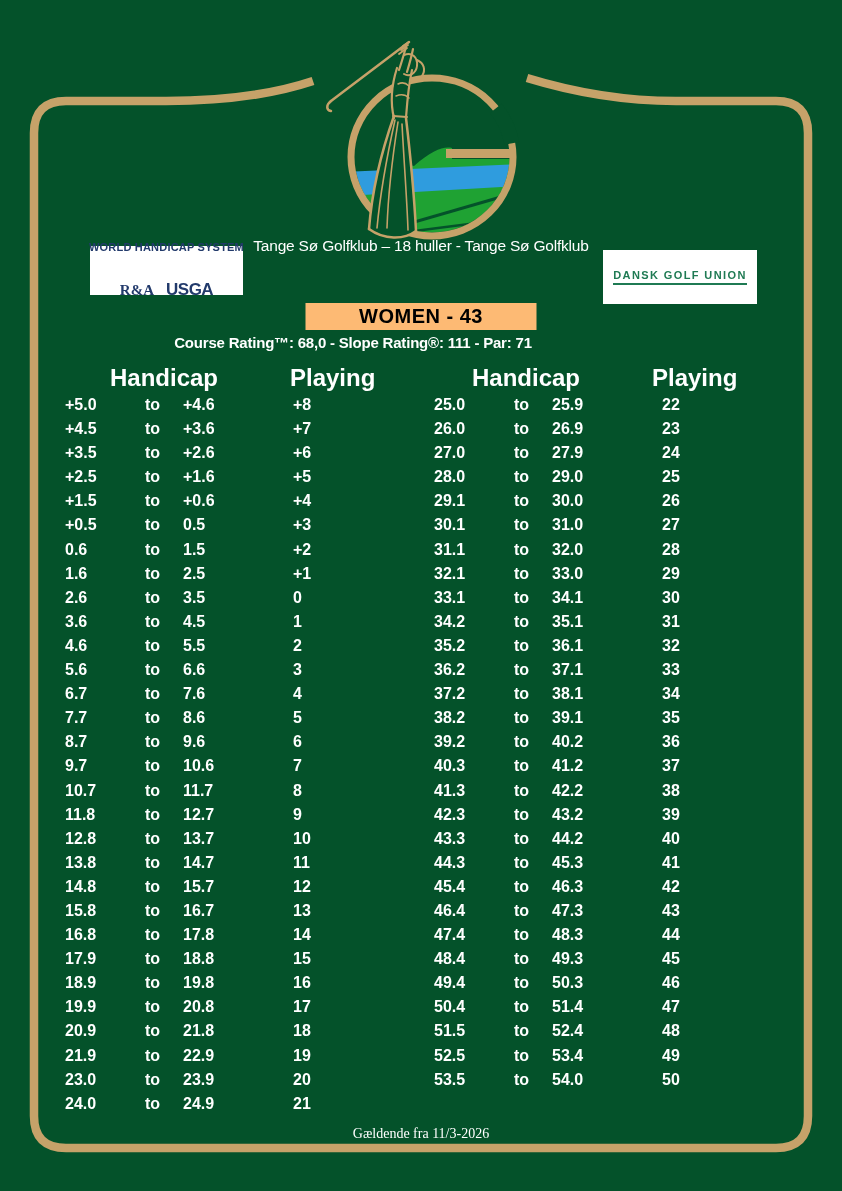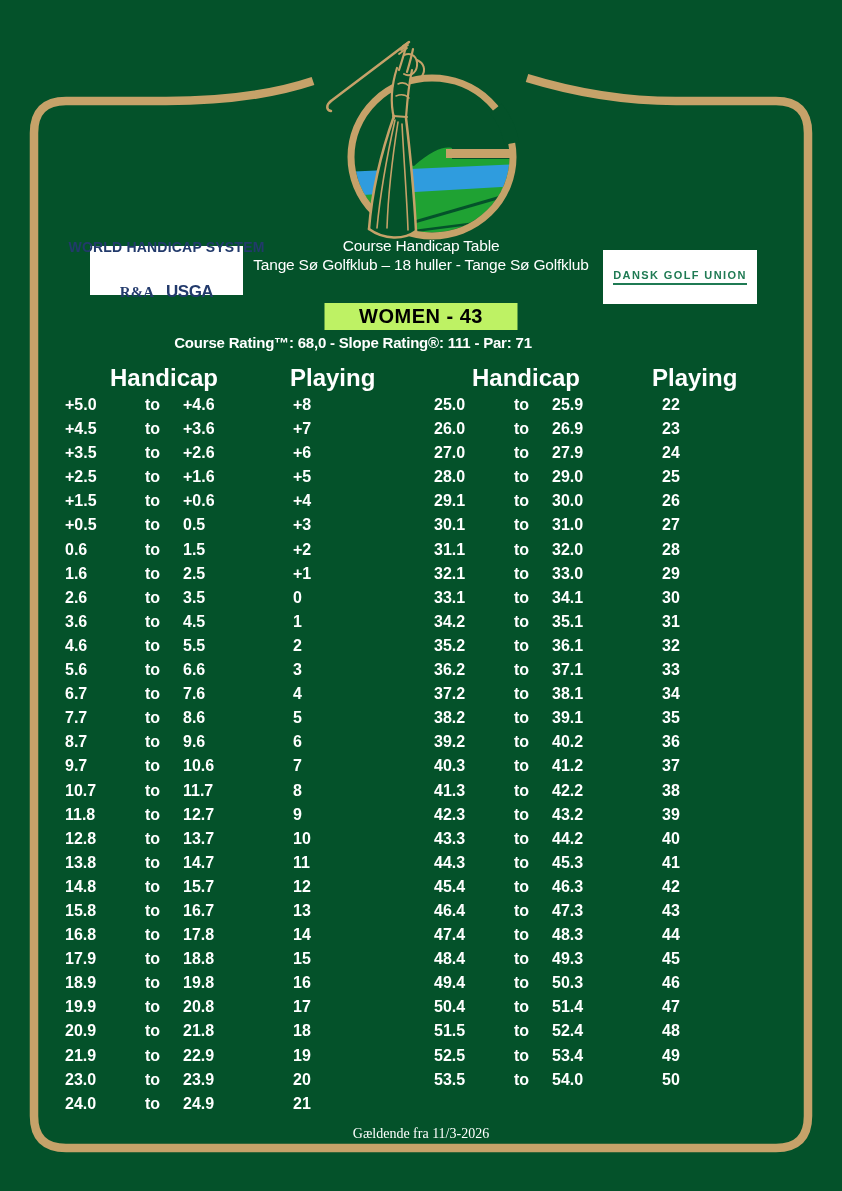--- a/index.html
+++ b/index.html
@@ -8,36 +8,36 @@
     background:#04522A;
     font-family:"Liberation Sans", sans-serif;
     -webkit-font-smoothing:antialiased;
   }
   .deco{position:absolute;left:0;top:0;z-index:1;pointer-events:none;}
   .layer{position:absolute;z-index:2;}
 
   
   .whs-box{left:90px;top:246px;width:153px;height:49px;background:#fff;
     display:flex;flex-direction:column;align-items:center;justify-content:center;}
-  .whs-title{color:#223A6B;font-weight:bold;font-size:14px;letter-spacing:.2px;white-space:nowrap;}
+  .whs-title{color:#223A6B;font-weight:bold;font-size:11px;letter-spacing:.2px;white-space:nowrap;}
   .whs-rule{width:122px;height:2px;background:#2E9B77;margin:2px 0 3px 0;}
   .whs-orgs{display:flex;align-items:baseline;gap:12px;}
   .ra-logo{color:#223A6B;font-family:"Liberation Serif",serif;font-weight:bold;font-size:15px;margin-top:24px;}
   .usga-logo{color:#223A6B;font-weight:bold;font-size:17px;letter-spacing:-.5px;}
 
   .dgu-box{left:603px;top:250px;width:154px;height:54px;background:#fff;
     display:flex;flex-direction:column;align-items:center;justify-content:center;}
   .dgu-label{color:#1F7A53;font-size:11px;font-weight:bold;letter-spacing:1.4px;white-space:nowrap;}
   .dgu-rule{width:134px;height:1.5px;background:#1F7A53;margin-top:2px;}
 
   
   .center-head{left:0;top:236px;width:842px;text-align:center;color:#fff;
     font-size:15.5px;line-height:19.3px;letter-spacing:-.2px;font-weight:400;}
 
-  .women-box{left:50%;top:303px;width:193px;height:27px;background:#bef264;transform:translateX(-50%);
+  .women-box{left:50%;top:303px;width:231px;height:27px;background:#fdba74;transform:translateX(-50%);
     display:flex;align-items:center;justify-content:center;}
   .women-label{color:#000;font-weight:bold;font-size:20px;letter-spacing:.5px;}
 
   .ratings{left:0;top:334px;width:706px;text-align:center;color:#fff;font-weight:bold;font-size:15px;letter-spacing:-.2px;}
 
   
   .thead{color:#fff;font-weight:bold;font-size:24px;top:364px;white-space:nowrap;}
   .tblock{top:393px;color:#ffffff;font-weight:bold;font-size:16px;}
   .trow{display:grid;grid-template-columns:80px 38px 110px auto;height:24.1px;line-height:24.1px;white-space:nowrap;}
 
@@ -101,21 +101,20 @@
 <div class="layer whs-box">
   <div class="whs-title">WORLD HANDICAP SYSTEM</div>
   <div class="whs-rule"></div>
   <div class="whs-orgs">
     <span class="ra-logo">R&amp;A</span>
     <span class="usga-logo">USGA</span>
   </div>
 </div>
 
 <div class="layer center-head">
-  <div>Course Handicap Table</div>
   <div>Tange Sø Golfklub – 18 huller - Tange Sø Golfklub</div>
 </div>
 
 <div class="layer dgu-box">
   <div class="dgu-label">DANSK GOLF UNION</div>
   <div class="dgu-rule"></div>
 </div>
 
 <div class="layer women-box">
   <span class="women-label">WOMEN - 43</span>

